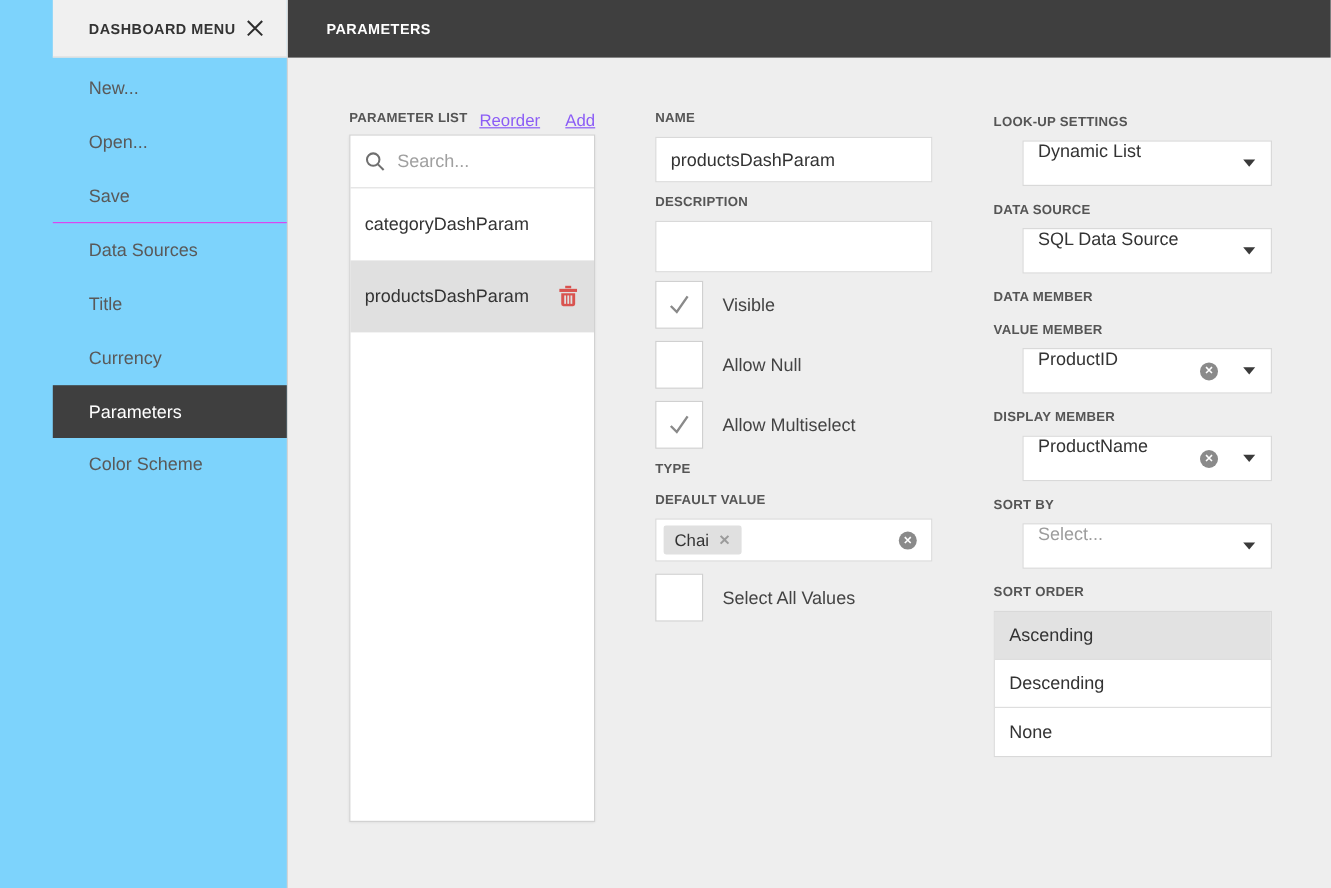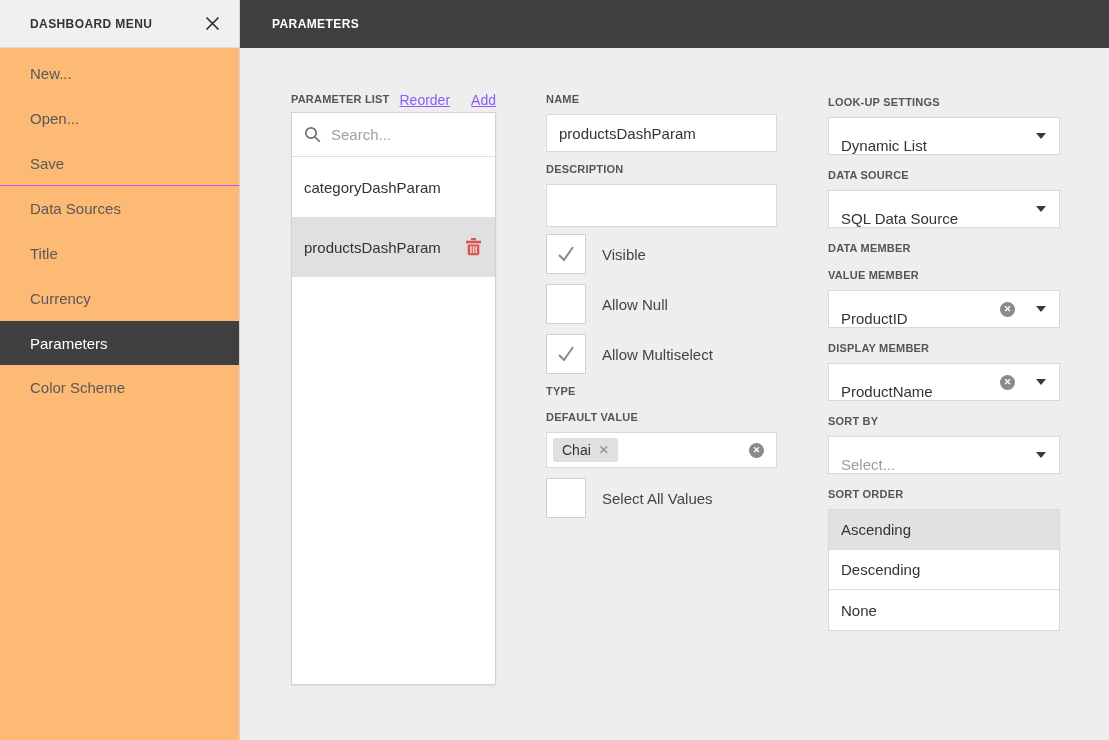--- a/index.html
+++ b/index.html
@@ -8,23 +8,23 @@
     font-family:"Liberation Sans", sans-serif;
     background:#eeeeee;
     overflow:hidden;
     color:#333;
   }
   .app { display:flex; width:1109px; height:740px; }
 
   
   .sidebar {
     width:240px; min-width:240px; height:100%;
-    background:#fdba74;
+    background:#7dd3fc;
     border-right:1px solid #d4d4d4;
-    display:flex; flex-direction:column;
+    display:flex; flex-direction:column;padding-left:44px;
   }
   .sidebar-header {
     height:48px; min-height:48px;
     background:#f0f0f0;
     border-bottom:1px solid #dcdcdc;
     display:flex; align-items:center; justify-content:space-between;
     padding:0 15px 0 30px;
   }
   .sidebar-title {
     font-size:12px; font-weight:bold; color:#333; letter-spacing:.4px;
@@ -104,22 +104,22 @@
   .checkbox svg { visibility:hidden; }
   .checkbox.checked svg { visibility:visible; }
   .checkbox-label { margin-left:16px; font-size:15px; color:#444; }
 
   .grp-type .sec-label { margin-top:8px; }
   .grp-default .sec-label { margin-top:12px; }
   .grp-selectall { margin-top:10px; }
 
   .dropdown {
     position:relative; height:38px; border:1px solid #d9d9d9; background:#fff;
-    display:flex; align-items:flex-end; padding:16px 34px 0 12px;
-    font-size:15px; color:#333; cursor:pointer;
+    display:flex; align-items:flex-start; padding:0 34px 0 12px;
+    font-size:15px; color:#333; cursor:pointer;margin-left:24px;
   }
   .dropdown.placeholder { color:#9d9d9d; }
   .arrow {
     position:absolute; right:13px; top:50%; margin-top:-3px;
     width:0; height:0;
     border-left:5px solid transparent; border-right:5px solid transparent;
     border-top:6px solid #3a3a3a;
   }
   .clear-icon {
     width:15px; height:15px; border-radius:50%;

